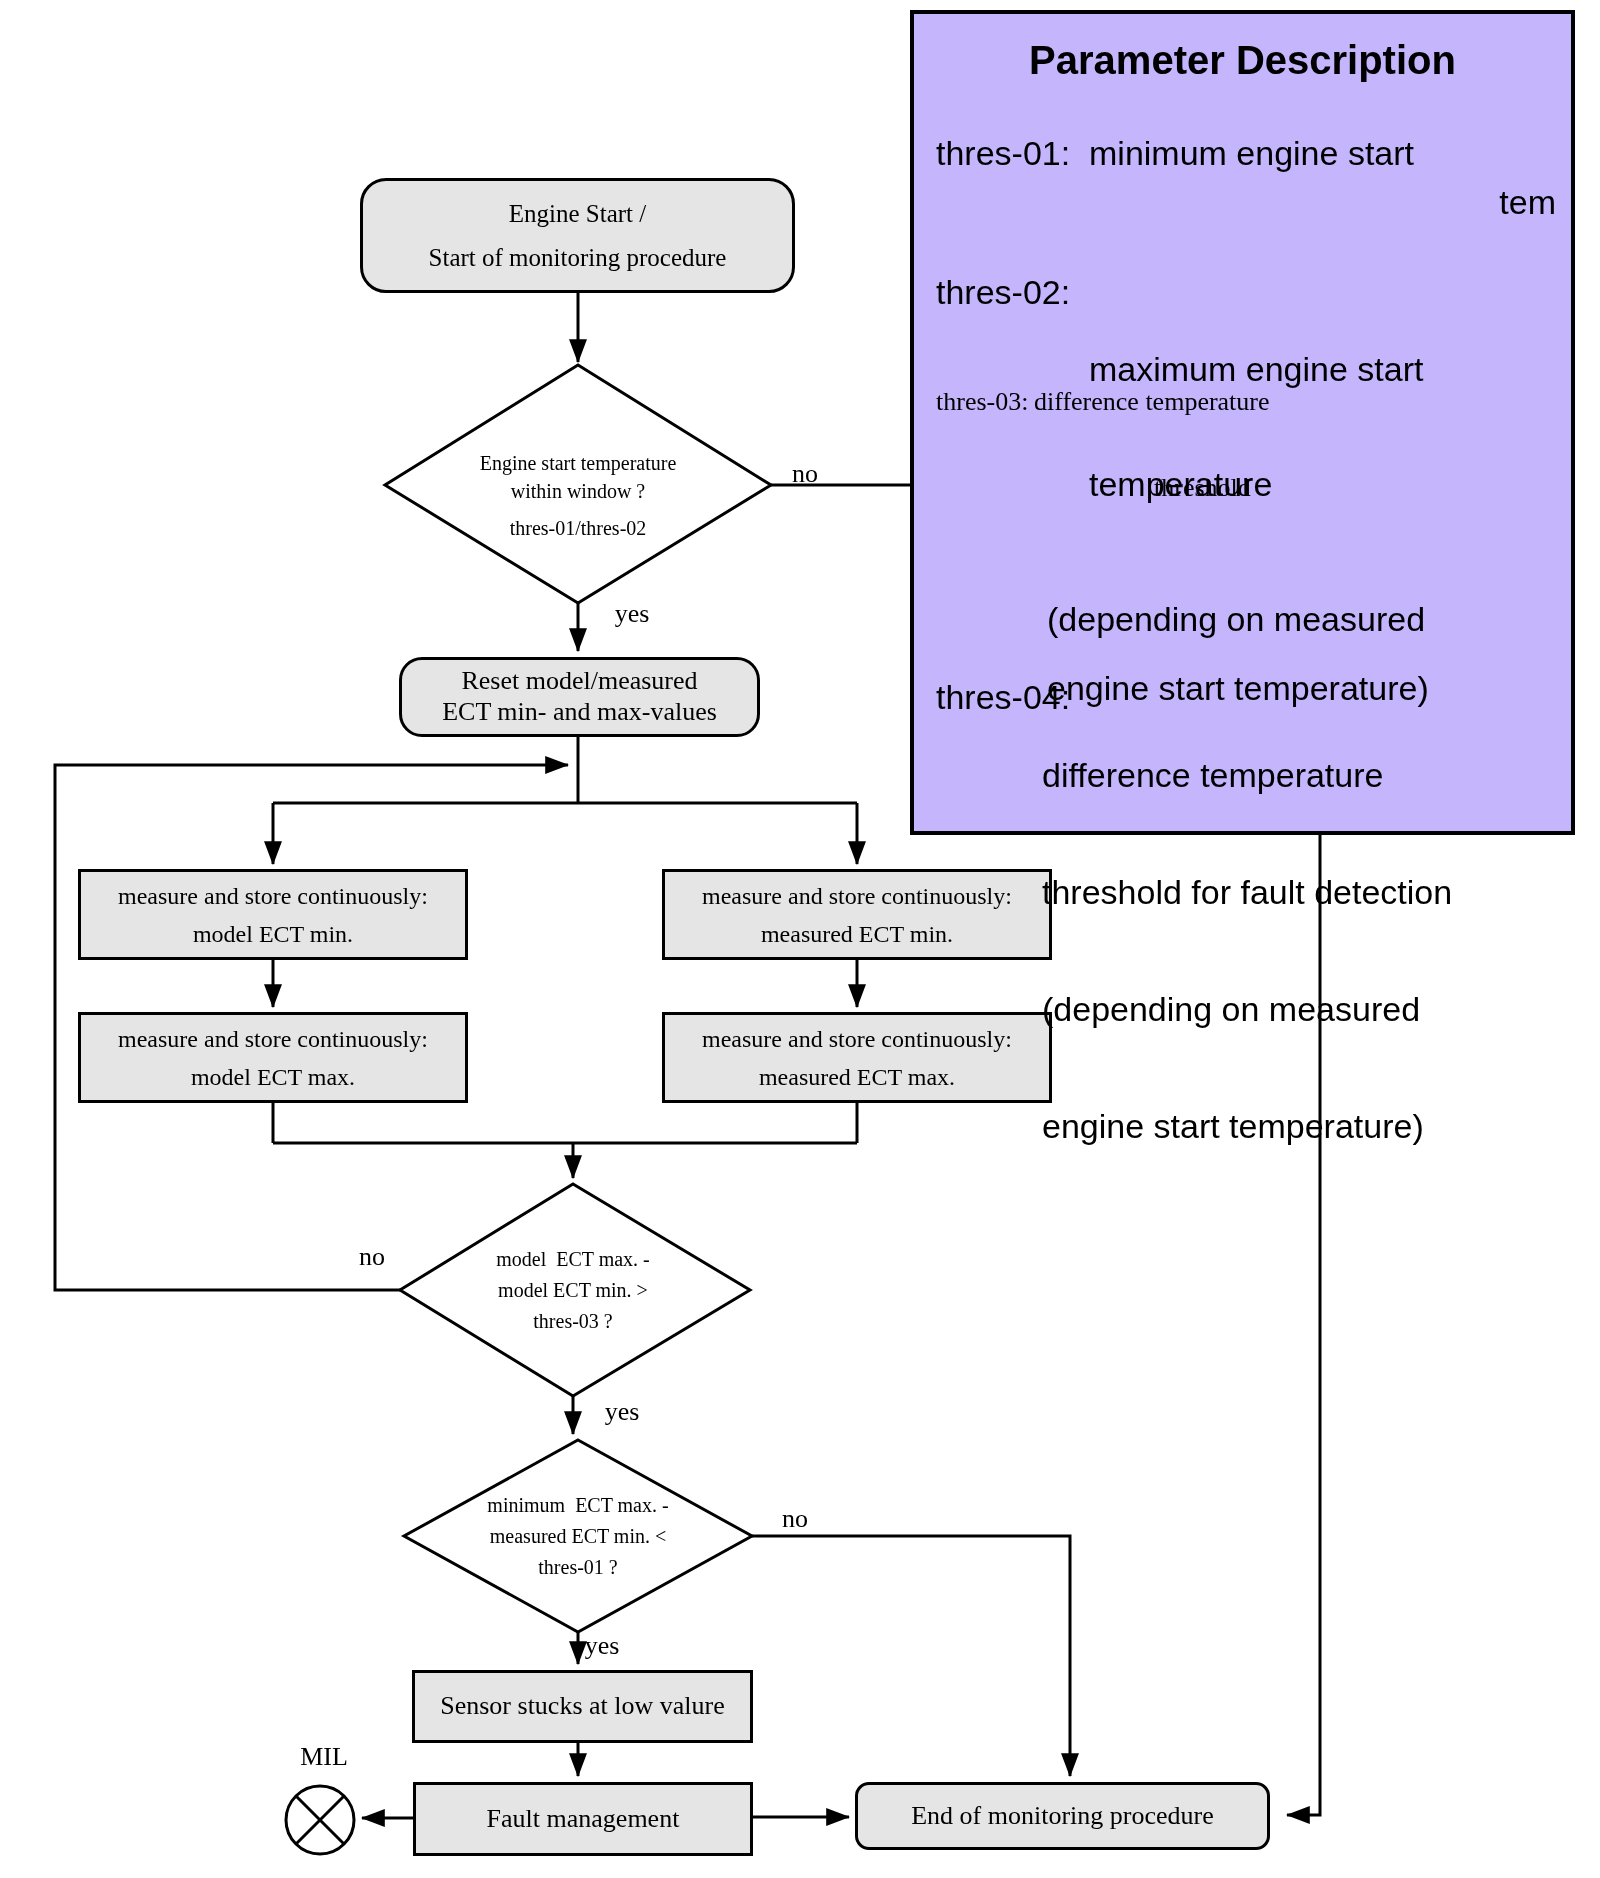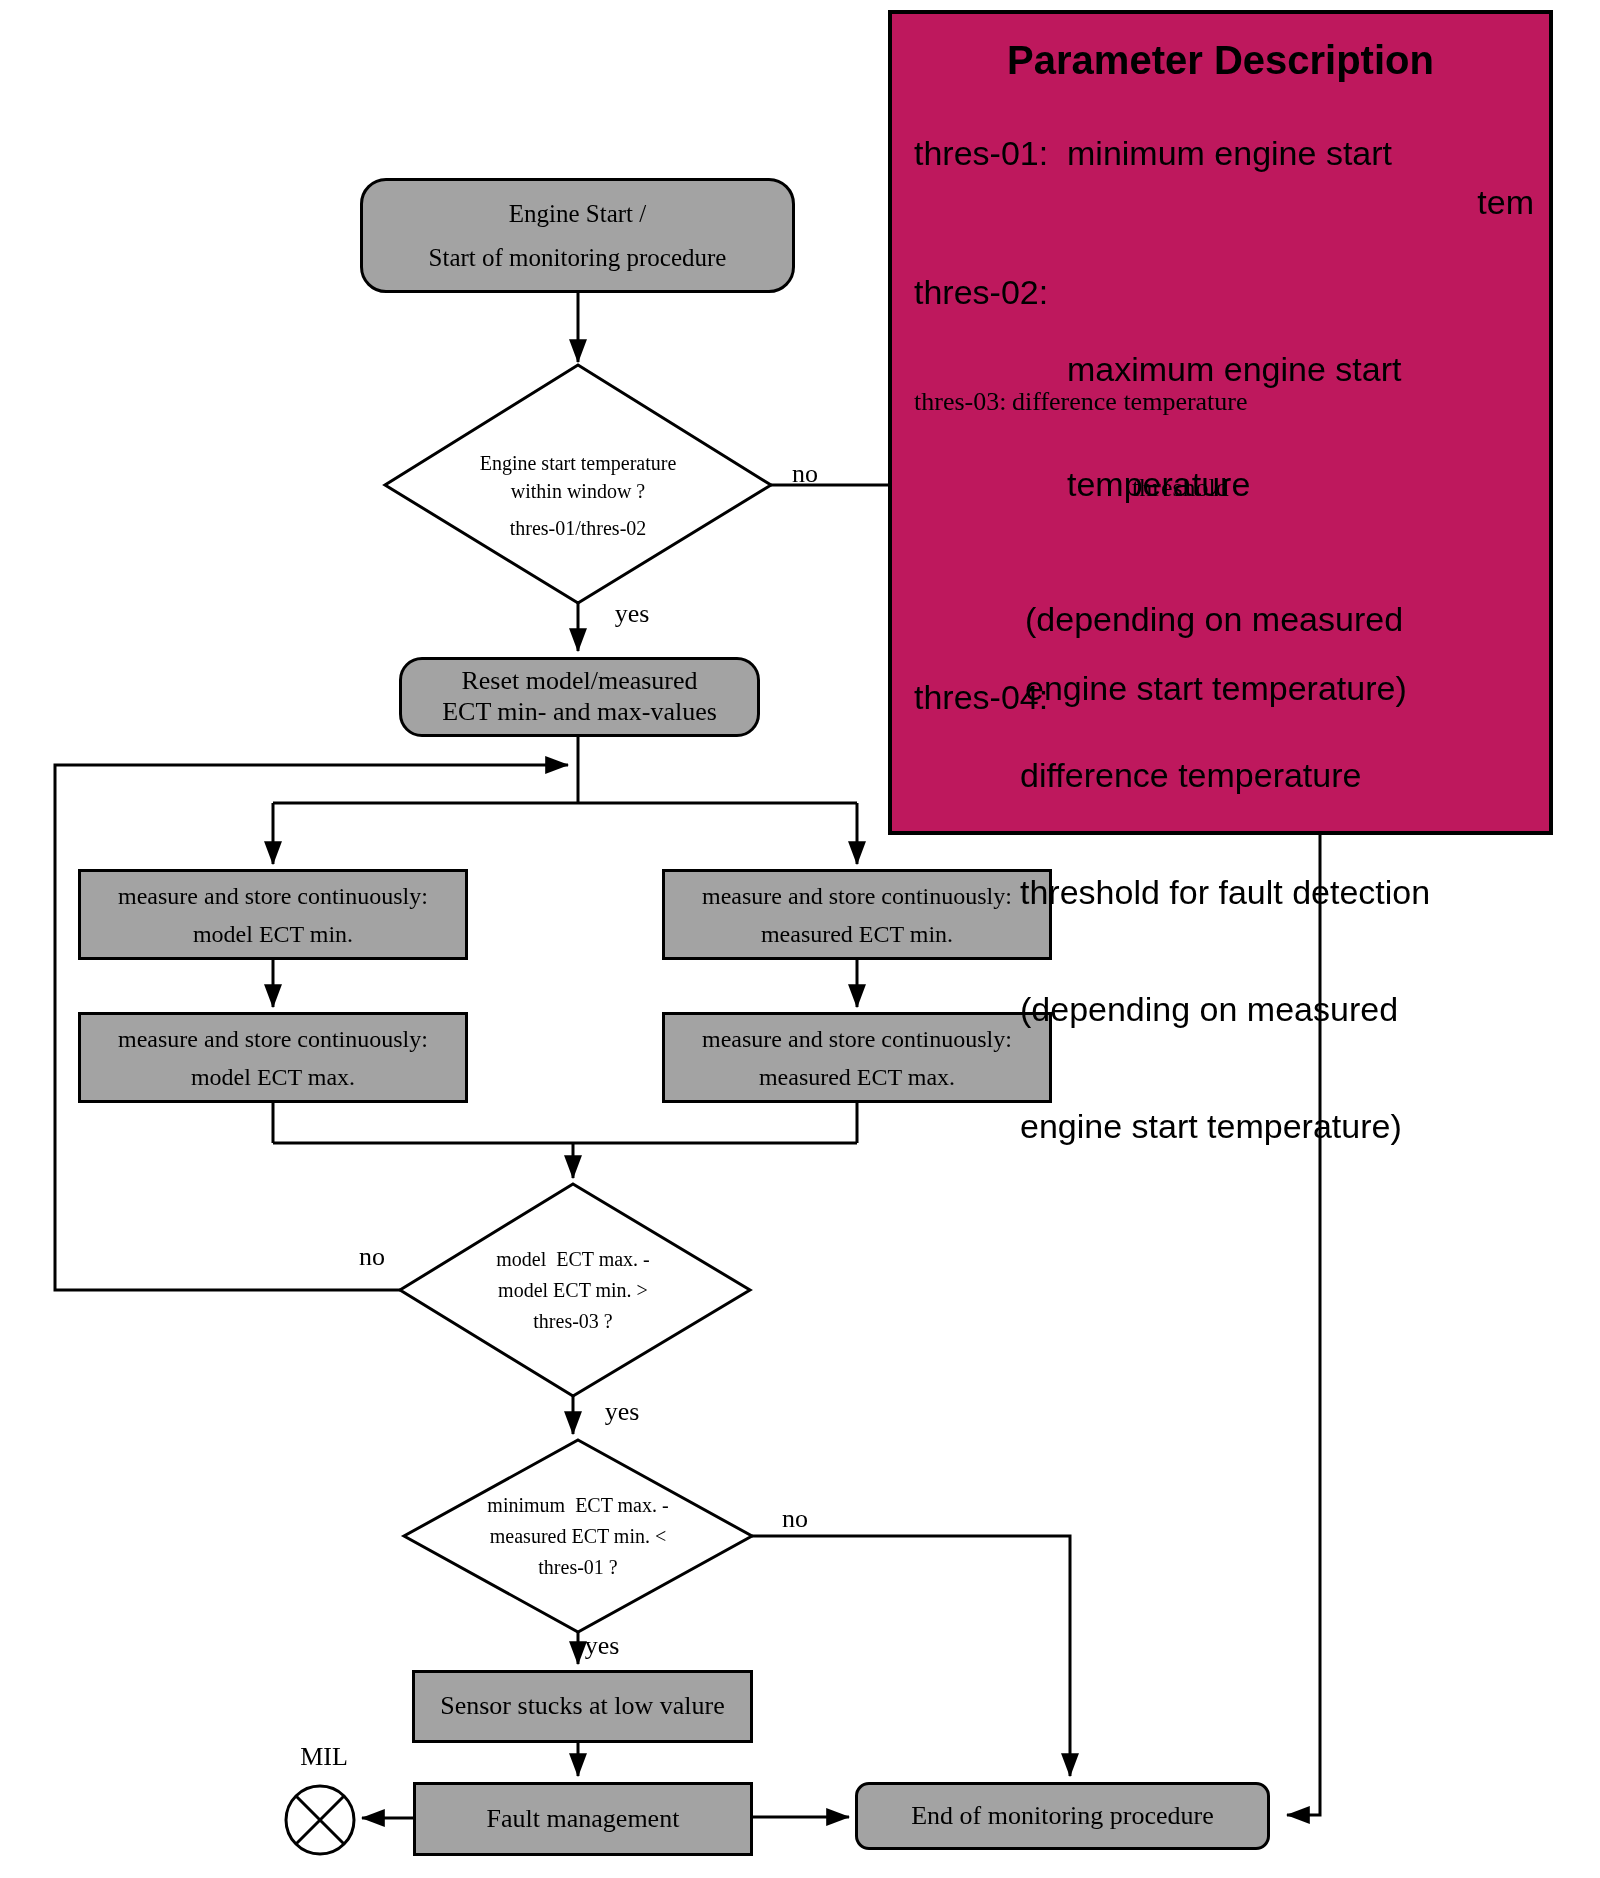--- a/index.html
+++ b/index.html
@@ -1,30 +1,30 @@
 <!DOCTYPE html>
 <html><head>
 <meta charset="utf-8">
 <style>
   html,body{margin:0;padding:0;background:#ffffff;}
   #stage{position:relative;width:1600px;height:1878px;background:#fff;overflow:hidden;
          font-family:"Liberation Serif","DejaVu Serif",serif;color:#000;}
   #wires{position:absolute;left:0;top:0;z-index:1;}
-  .node{position:absolute;background:#a3a3a3;border:3px solid #000;box-sizing:border-box;
+  .node{position:absolute;background:#e5e5e5;border:3px solid #000;box-sizing:border-box;
         display:flex;flex-direction:column;align-items:center;justify-content:center;
         text-align:center;z-index:2;font-size:25px;line-height:1.25;}
   .node span{white-space:pre;}
   .rounded{border-radius:26px;}
   .rounded-sm{border-radius:14px;}
   .dtext{position:absolute;z-index:3;transform:translateX(-50%);text-align:center;
          font-size:20px;line-height:28px;width:420px;}
   .dtext span{display:block;white-space:pre;}
   .lbl{position:absolute;z-index:3;transform:translate(-50%,-50%);font-size:26px;white-space:pre;}
   
-  #param{position:absolute;left:888px;top:10px;width:665px;height:825px;background:#be185d;
+  #param{position:absolute;left:910px;top:10px;width:665px;height:825px;background:#c4b5fd;
          border:4px solid #000;box-sizing:border-box;z-index:2;
          font-family:"Liberation Sans","DejaVu Sans",sans-serif;}
   #param .abs{position:absolute;white-space:pre;}
   .ptitle{left:0;top:24px;width:100%;text-align:center;font-size:40px;font-weight:bold;}
   .psans{font-size:34px;line-height:39px;}
   .pserif{font-family:"Liberation Serif","DejaVu Serif",serif;font-size:26px;line-height:32px;}
   .pblock span{display:block;white-space:pre;}
   .lh37 span{line-height:37px;}
   .lh33 span{line-height:33px;font-size:34px;}
   .lh39 span{line-height:39px;}

